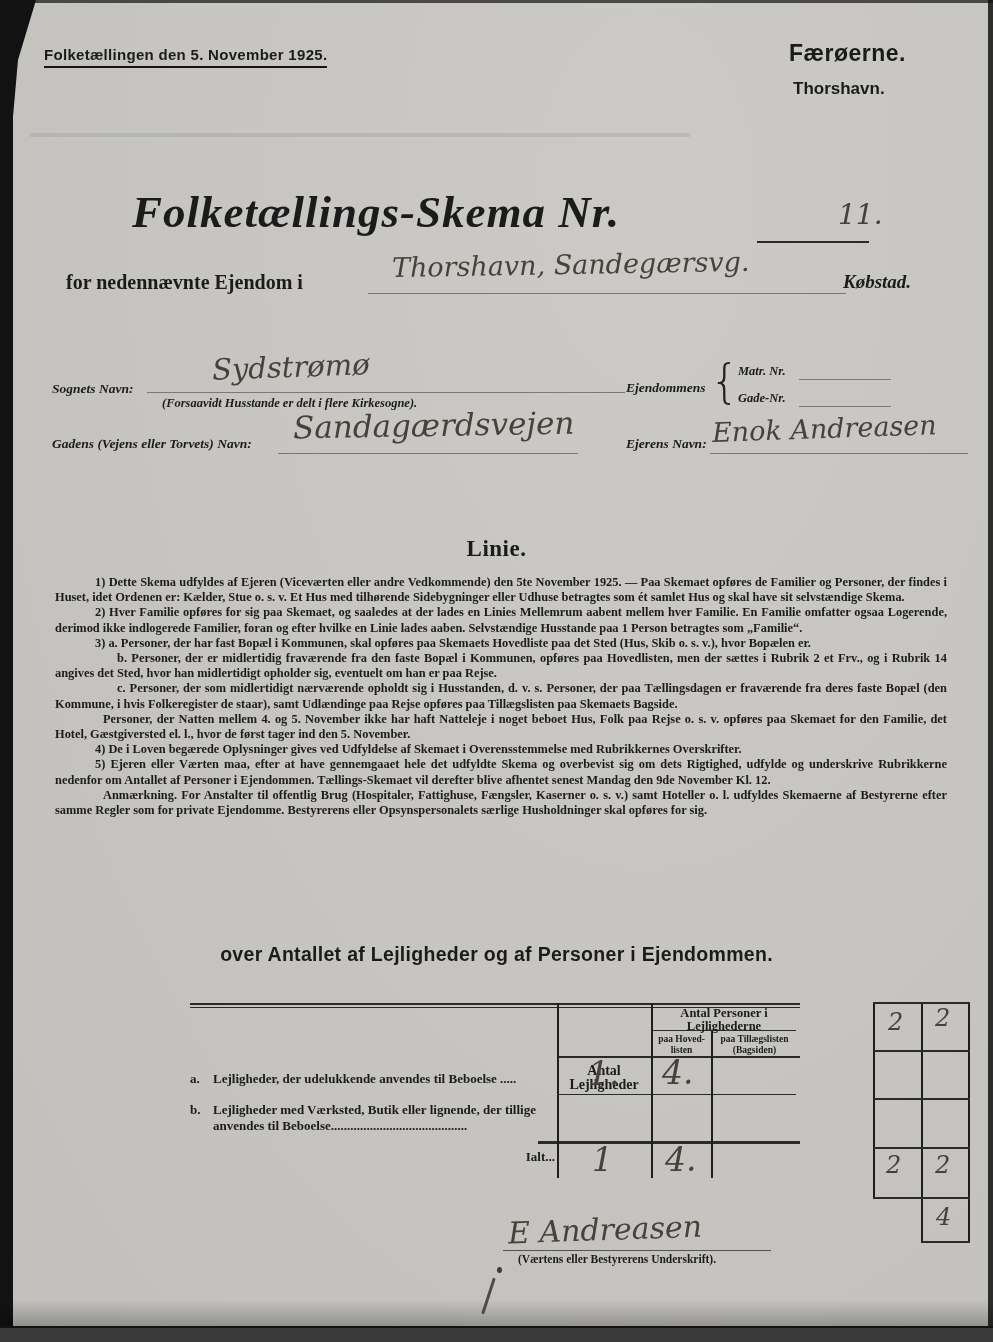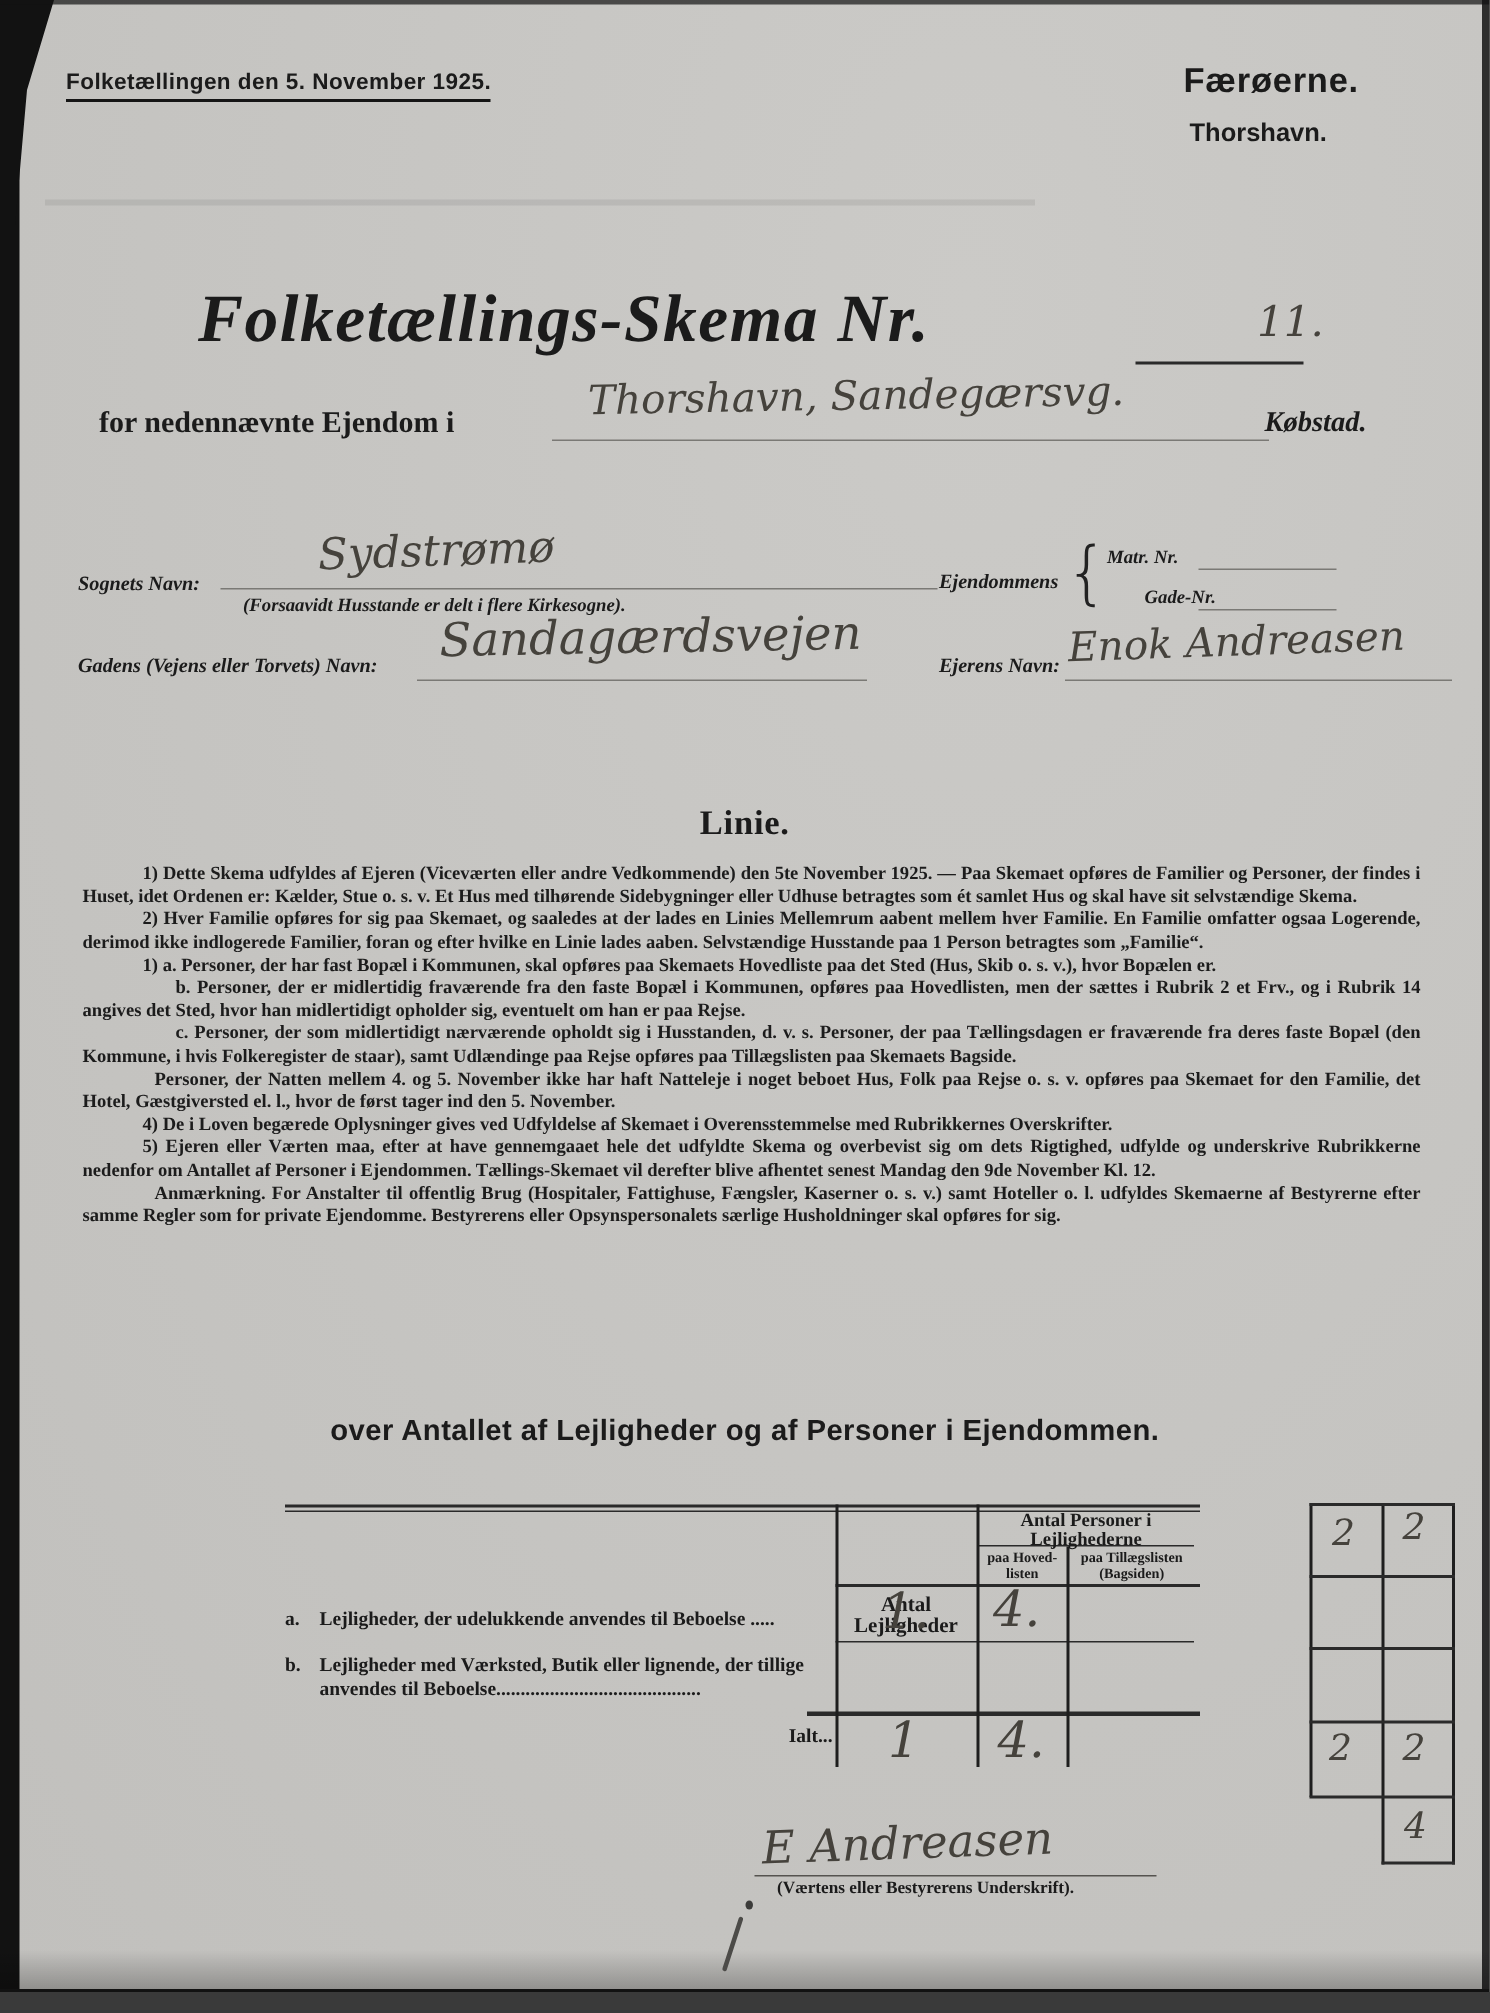--- a/index.html
+++ b/index.html
@@ -53,36 +53,36 @@
 
   <div class="abs serif b i" style="left:52px;top:381px;font-size:13.5px;">Sognets Navn:</div>
   <div class="abs hand" style="left:212px;top:350px;font-size:29px;transform:rotate(-2deg);">Sydstrømø</div>
   <div class="fline" style="left:147px;top:392px;width:478px;height:1px;"></div>
   <div class="abs serif b i" style="left:162px;top:396px;font-size:12.5px;">(Forsaavidt Husstande er delt i flere Kirkesogne).</div>
 
   <div class="abs serif b i" style="left:626px;top:380px;font-size:13.5px;">Ejendommens</div>
   <div class="abs" style="left:710px;top:354px;font-size:46px;font-weight:300;font-family:'DejaVu Sans',sans-serif;color:#222;">{</div>
   <div class="abs serif b i" style="left:738px;top:364px;font-size:12.5px;">Matr. Nr.</div>
   <div class="fline" style="left:799px;top:379px;width:92px;height:1px;"></div>
-  <div class="abs serif b i" style="left:738px;top:391px;font-size:12.5px;margin-left:25px;">Gade-Nr.</div>
+  <div class="abs serif b i" style="left:738px;top:391px;font-size:12.5px;">Gade-Nr.</div>
   <div class="fline" style="left:799px;top:406px;width:92px;height:1px;"></div>
 
   <div class="abs serif b i" style="left:52px;top:436px;font-size:13.5px;">Gadens (Vejens eller Torvets) Navn:</div>
   <div class="abs hand" style="left:293px;top:407px;font-size:31px;transform:rotate(-1deg);">Sandagærdsvejen</div>
   <div class="fline" style="left:278px;top:453px;width:300px;height:1px;"></div>
 
   <div class="abs serif b i" style="left:626px;top:436px;font-size:13.5px;">Ejerens Navn:</div>
   <div class="abs hand" style="left:712px;top:413px;font-size:27px;transform:rotate(-2deg);">Enok Andreasen</div>
   <div class="fline" style="left:710px;top:453px;width:258px;height:1px;"></div>
 
   <div class="abs ctr serif b" style="top:536px;font-size:23px;letter-spacing:.5px;">Linie.</div>
   <div class="rules-block">
     <p class="r">1)  Dette Skema udfyldes af Ejeren (Viceværten eller andre Vedkommende) den 5te November 1925. — Paa Skemaet opføres de Familier og Personer, der findes i Huset, idet Ordenen er: Kælder, Stue o. s. v.  Et Hus med tilhørende Sidebygninger eller Udhuse betragtes som ét samlet Hus og skal have sit selvstændige Skema.</p>
     <p class="r">2)  Hver Familie opføres for sig paa Skemaet, og saaledes at der lades en Linies Mellemrum aabent mellem hver Familie.  En Familie omfatter ogsaa Logerende, derimod ikke indlogerede Familier, foran og efter hvilke en Linie lades aaben.  Selvstændige Husstande paa 1 Person betragtes som „Familie“.</p>
-    <p class="r">1)  a.  Personer, der har fast Bopæl i Kommunen, skal opføres paa Skemaets Hovedliste paa det Sted (Hus, Skib o. s. v.), hvor Bopælen er.</p>
+    <p class="r">3)  a.  Personer, der har fast Bopæl i Kommunen, skal opføres paa Skemaets Hovedliste paa det Sted (Hus, Skib o. s. v.), hvor Bopælen er.</p>
     <p class="rs">b.  Personer, der er midlertidig fraværende fra den faste Bopæl i Kommunen, opføres paa Hovedlisten, men der sættes i Rubrik 2 et Frv., og i Rubrik 14 angives det Sted, hvor han midlertidigt opholder sig, eventuelt om han er paa Rejse.</p>
     <p class="rs">c.  Personer, der som midlertidigt nærværende opholdt sig i Husstanden, d. v. s. Personer, der paa Tællingsdagen er fraværende fra deres faste Bopæl (den Kommune, i hvis Folkeregister de staar), samt Udlændinge paa Rejse opføres paa Tillægslisten paa Skemaets Bagside.</p>
     <p class="rm">Personer, der Natten mellem 4. og 5. November ikke har haft Natteleje i noget beboet Hus, Folk paa Rejse o. s. v. opføres paa Skemaet for den Familie, det Hotel, Gæstgiversted el. l., hvor de først tager ind den 5. November.</p>
     <p class="r">4)  De i Loven begærede Oplysninger gives ved Udfyldelse af Skemaet i Overensstemmelse med Rubrikkernes Overskrifter.</p>
     <p class="r">5)  Ejeren eller Værten maa, efter at have gennemgaaet hele det udfyldte Skema og overbevist sig om dets Rigtighed, udfylde og underskrive Rubrikkerne nedenfor om Antallet af Personer i Ejendommen.  Tællings-Skemaet vil derefter blive afhentet senest Mandag den 9de November Kl. 12.</p>
     <p class="rm">Anmærkning.  For Anstalter til offentlig Brug (Hospitaler, Fattighuse, Fængsler, Kaserner o. s. v.) samt Hoteller o. l. udfyldes Skemaerne af Bestyrerne efter samme Regler som for private Ejendomme.  Bestyrerens eller Opsynspersonalets særlige Husholdninger skal opføres for sig.</p>
   </div>
 
   <div class="abs ctr sans b" style="top:943px;font-size:19.5px;letter-spacing:.3px;">over Antallet af Lejligheder og af Personer i Ejendommen.</div>
 

